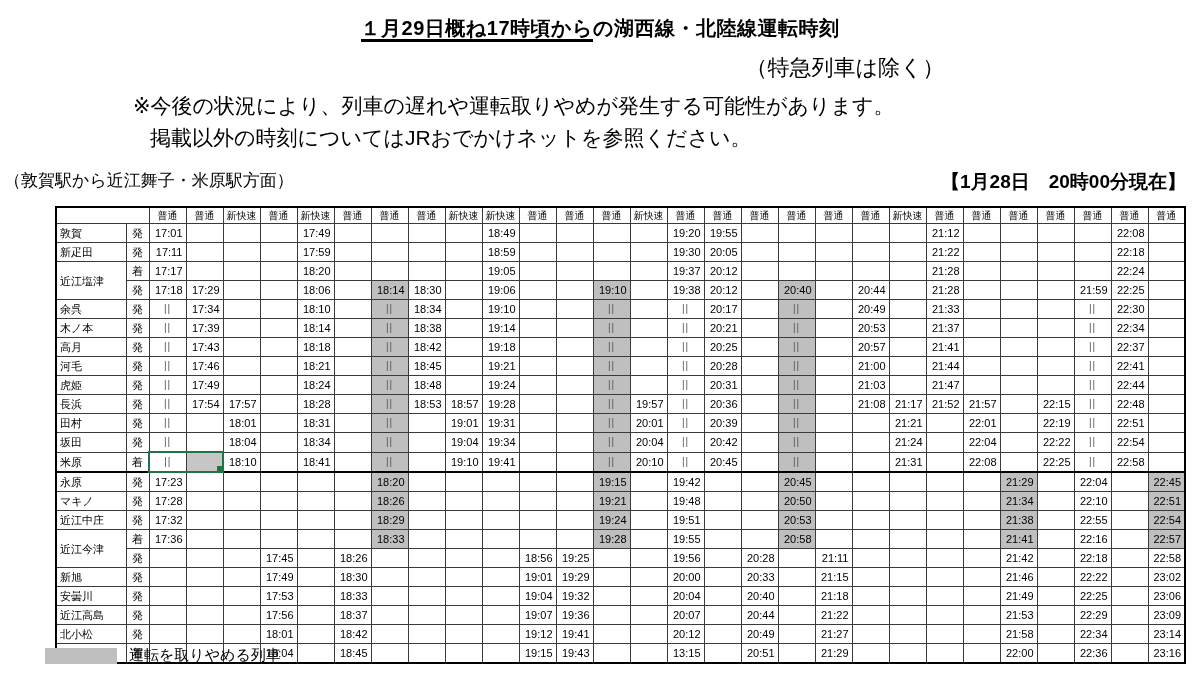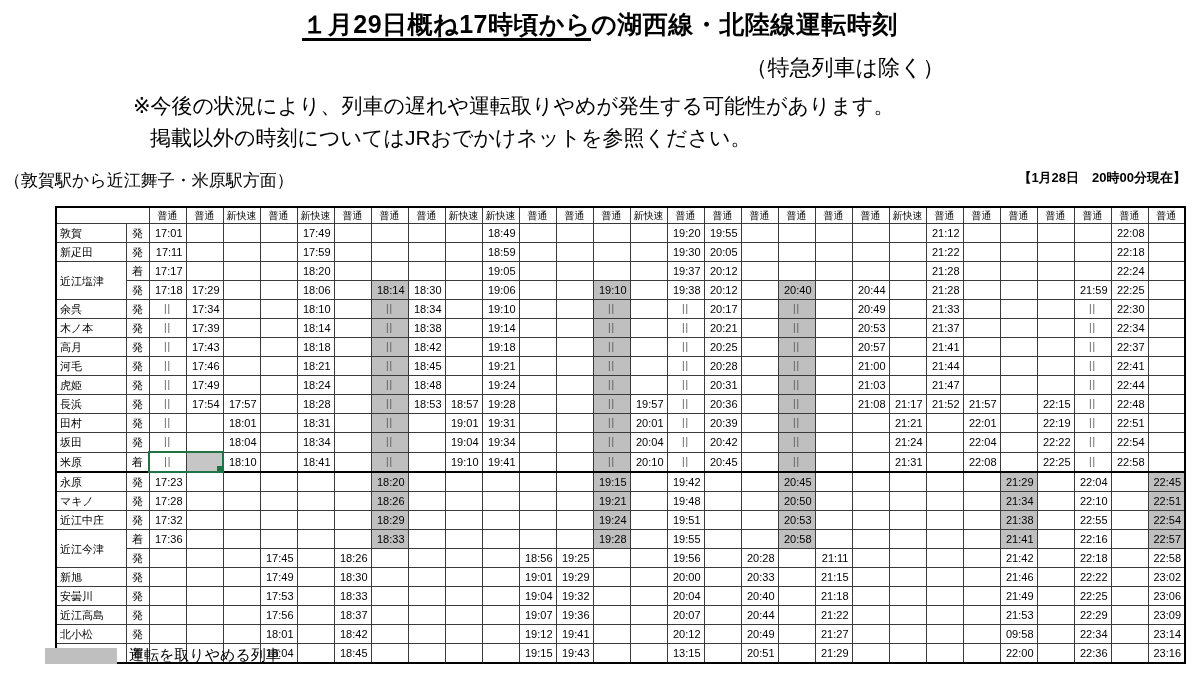--- a/index.html
+++ b/index.html
@@ -1,28 +1,28 @@
 <!DOCTYPE html>
 <html><head>
 <meta charset="utf-8">
 <style>
   html,body{margin:0;padding:0;}
   body{
     width:1200px;height:675px;position:relative;background:#fff;color:#000;
     font-family:"Liberation Sans","DejaVu Sans",sans-serif;overflow:hidden;
   }
-  .title{position:absolute;top:8px;left:0;width:100%;text-align:center;
-         font-size:25px;font-weight:bold;letter-spacing:0.5px;}
+  .title{position:absolute;top:15px;left:0;width:100%;text-align:center;
+         font-size:20px;font-weight:bold;letter-spacing:0.5px;}
   .title .u{border-bottom:3px solid #000;padding-bottom:0px;}
   .subtitle{position:absolute;top:53px;left:645px;width:400px;text-align:center;
             font-size:22px;font-weight:normal;}
   .note1{position:absolute;top:92px;left:133px;font-size:21px;}
   .note2{position:absolute;top:124px;left:150px;font-size:21px;}
   .dir{position:absolute;top:169px;left:4px;font-size:17px;}
-  .asof{position:absolute;top:169px;right:14px;font-size:13px;font-weight:bold;}
+  .asof{position:absolute;top:169px;right:14px;font-size:19px;font-weight:bold;}
   .tablewrap{position:absolute;top:206px;left:55px;}
   table{border-collapse:collapse;table-layout:fixed;border:2px solid #000;}
   th,td{border:1px solid #3a3a3a;padding:0;white-space:nowrap;overflow:hidden;
         font-weight:normal;}
   thead th{height:15px;line-height:15px;font-size:10px;text-align:center;}
   tbody td{height:18px;line-height:18px;font-size:11px;}
   td.st{text-align:left;padding-left:3px;}
   td.da{text-align:center;}
   td.t{text-align:right;padding-right:3px;}
   td.p{text-align:center;color:#555;font-size:10px;letter-spacing:1px;}
@@ -808,21 +808,21 @@
           <td class="e"></td>
           <td class="t">20:12</td>
           <td class="e"></td>
           <td class="t">20:49</td>
           <td class="e"></td>
           <td class="t">21:27</td>
           <td class="e"></td>
           <td class="e"></td>
           <td class="e"></td>
           <td class="e"></td>
-          <td class="t">09:58</td>
+          <td class="t">21:58</td>
           <td class="e"></td>
           <td class="t">22:34</td>
           <td class="e"></td>
           <td class="t">23:14</td>
         </tr>
         <tr>
           <td class="st">近江舞子</td>
           <td class="da">着</td>
           <td class="e"></td>
           <td class="e"></td>

